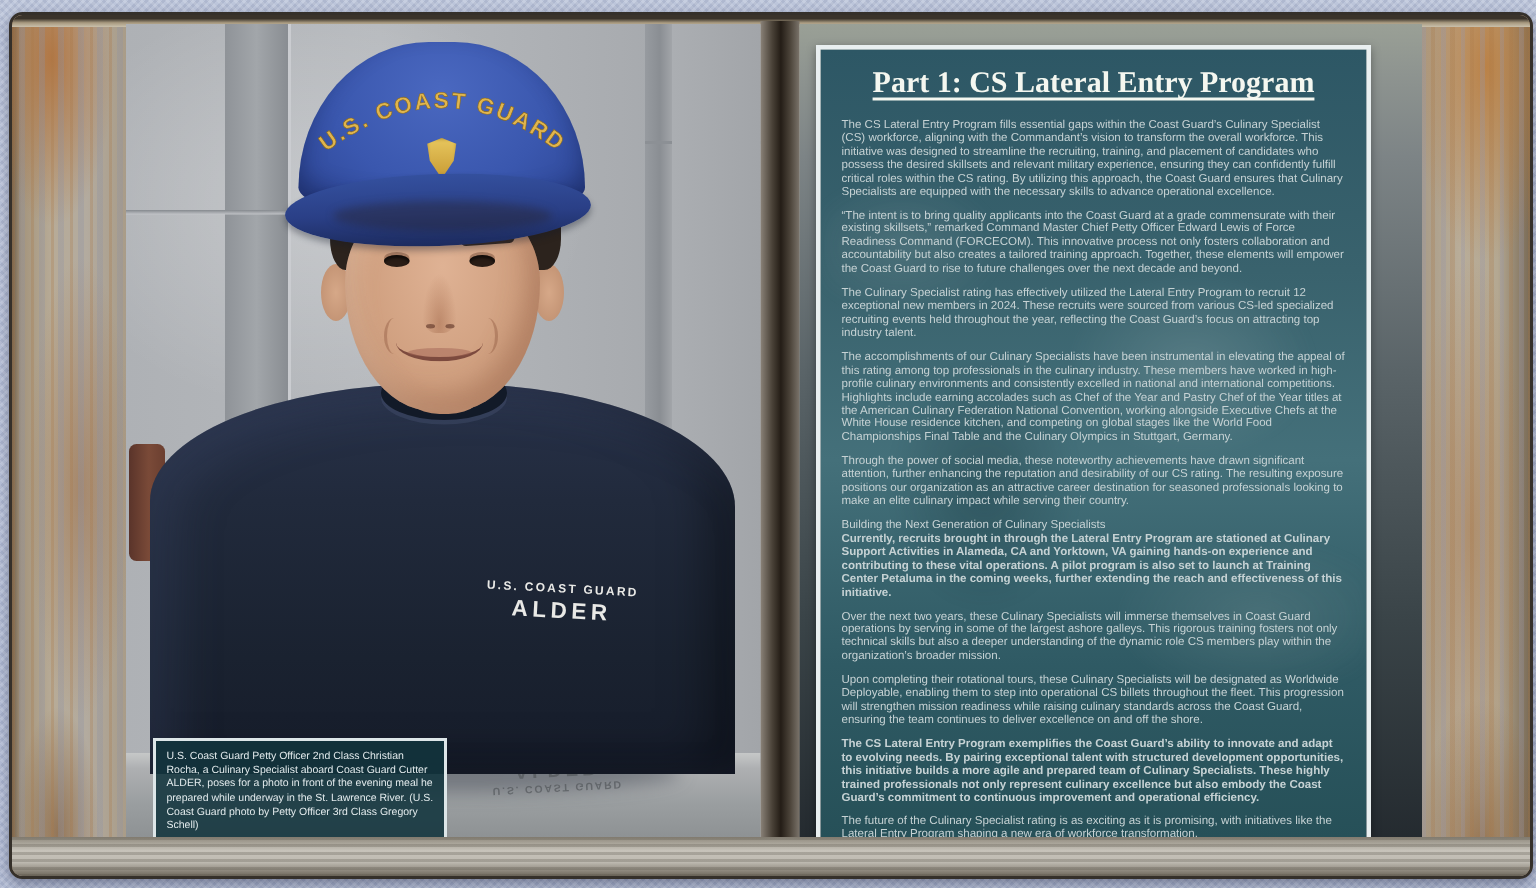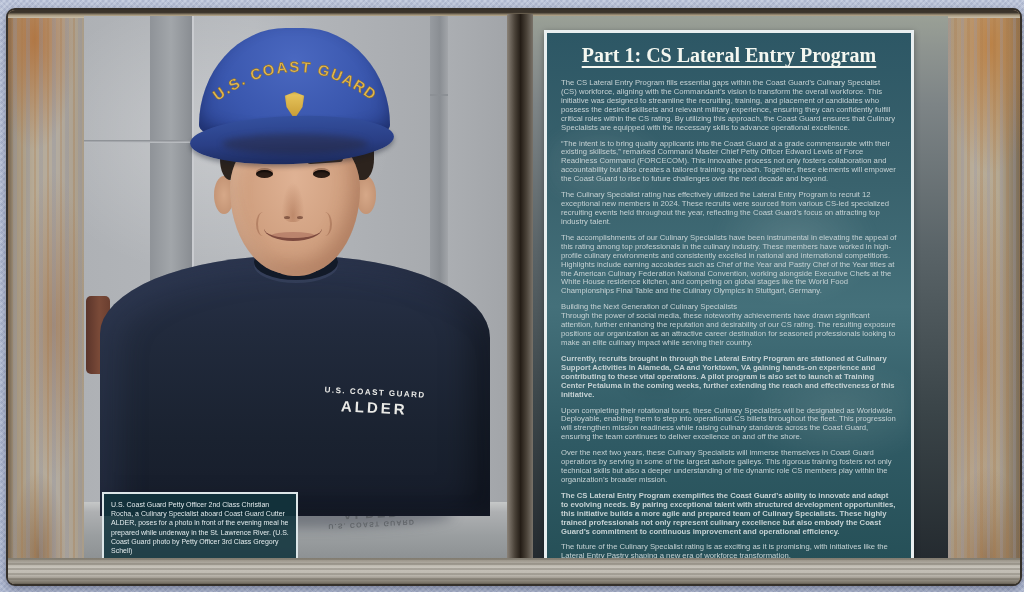--- a/index.html
+++ b/index.html
@@ -227,26 +227,26 @@
 
     <div class="right-photo">
       <div class="panel">
         <div class="panel-ghost"></div>
         <div class="panel-inner">
           <div class="article-title">Part 1: CS Lateral Entry Program</div>
           <p class="blk">The CS Lateral Entry Program fills essential gaps within the Coast Guard’s Culinary Specialist (CS) workforce, aligning with the Commandant’s vision to transform the overall workforce. This initiative was designed to streamline the recruiting, training, and placement of candidates who possess the desired skillsets and relevant military experience, ensuring they can confidently fulfill critical roles within the CS rating. By utilizing this approach, the Coast Guard ensures that Culinary Specialists are equipped with the necessary skills to advance operational excellence.</p>
           <p class="blk">“The intent is to bring quality applicants into the Coast Guard at a grade commensurate with their existing skillsets,” remarked Command Master Chief Petty Officer Edward Lewis of Force Readiness Command (FORCECOM). This innovative process not only fosters collaboration and accountability but also creates a tailored training approach. Together, these elements will empower the Coast Guard to rise to future challenges over the next decade and beyond.</p>
           <p class="blk">The Culinary Specialist rating has effectively utilized the Lateral Entry Program to recruit 12 exceptional new members in 2024. These recruits were sourced from various CS-led specialized recruiting events held throughout the year, reflecting the Coast Guard’s focus on attracting top industry talent.</p>
           <p class="blk">The accomplishments of our Culinary Specialists have been instrumental in elevating the appeal of this rating among top professionals in the culinary industry. These members have worked in high-profile culinary environments and consistently excelled in national and international competitions. Highlights include earning accolades such as Chef of the Year and Pastry Chef of the Year titles at the American Culinary Federation National Convention, working alongside Executive Chefs at the White House residence kitchen, and competing on global stages like the World Food Championships Final Table and the Culinary Olympics in Stuttgart, Germany.</p>
+          <p class="blk">Through the power of social media, these noteworthy achievements have drawn significant attention, further enhancing the reputation and desirability of our CS rating. The resulting exposure positions our organization as an attractive career destination for seasoned professionals looking to make an elite culinary impact while serving their country.</p>
           <p class="blk nogap">Building the Next Generation of Culinary Specialists</p>
-          <p class="blk">Through the power of social media, these noteworthy achievements have drawn significant attention, further enhancing the reputation and desirability of our CS rating. The resulting exposure positions our organization as an attractive career destination for seasoned professionals looking to make an elite culinary impact while serving their country.</p>
           <p class="blk tight">Currently, recruits brought in through the Lateral Entry Program are stationed at Culinary Support Activities in Alameda, CA and Yorktown, VA gaining hands-on experience and contributing to these vital operations. A pilot program is also set to launch at Training Center Petaluma in the coming weeks, further extending the reach and effectiveness of this initiative.</p>
+          <p class="blk">Over the next two years, these Culinary Specialists will immerse themselves in Coast Guard operations by serving in some of the largest ashore galleys. This rigorous training fosters not only technical skills but also a deeper understanding of the dynamic role CS members play within the organization’s broader mission.</p>
           <p class="blk">Upon completing their rotational tours, these Culinary Specialists will be designated as Worldwide Deployable, enabling them to step into operational CS billets throughout the fleet. This progression will strengthen mission readiness while raising culinary standards across the Coast Guard, ensuring the team continues to deliver excellence on and off the shore.</p>
-          <p class="blk">Over the next two years, these Culinary Specialists will immerse themselves in Coast Guard operations by serving in some of the largest ashore galleys. This rigorous training fosters not only technical skills but also a deeper understanding of the dynamic role CS members play within the organization’s broader mission.</p>
           <p class="blk tight">The CS Lateral Entry Program exemplifies the Coast Guard’s ability to innovate and adapt to evolving needs. By pairing exceptional talent with structured development opportunities, this initiative builds a more agile and prepared team of Culinary Specialists. These highly trained professionals not only represent culinary excellence but also embody the Coast Guard’s commitment to continuous improvement and operational efficiency.</p>
-          <p class="blk">The future of the Culinary Specialist rating is as exciting as it is promising, with initiatives like the Lateral Entry Pastry shaping a new era of workforce transformation.</p>
+          <p class="blk">The future of the Culinary Specialist rating is as exciting as it is promising, with initiatives like the Lateral Entry Program shaping a new era of workforce transformation.</p>
         </div>
       </div>
     </div>
 
     <div class="edge edge-bottom"></div>
   </div>
 </div>
 
 </body></html>

